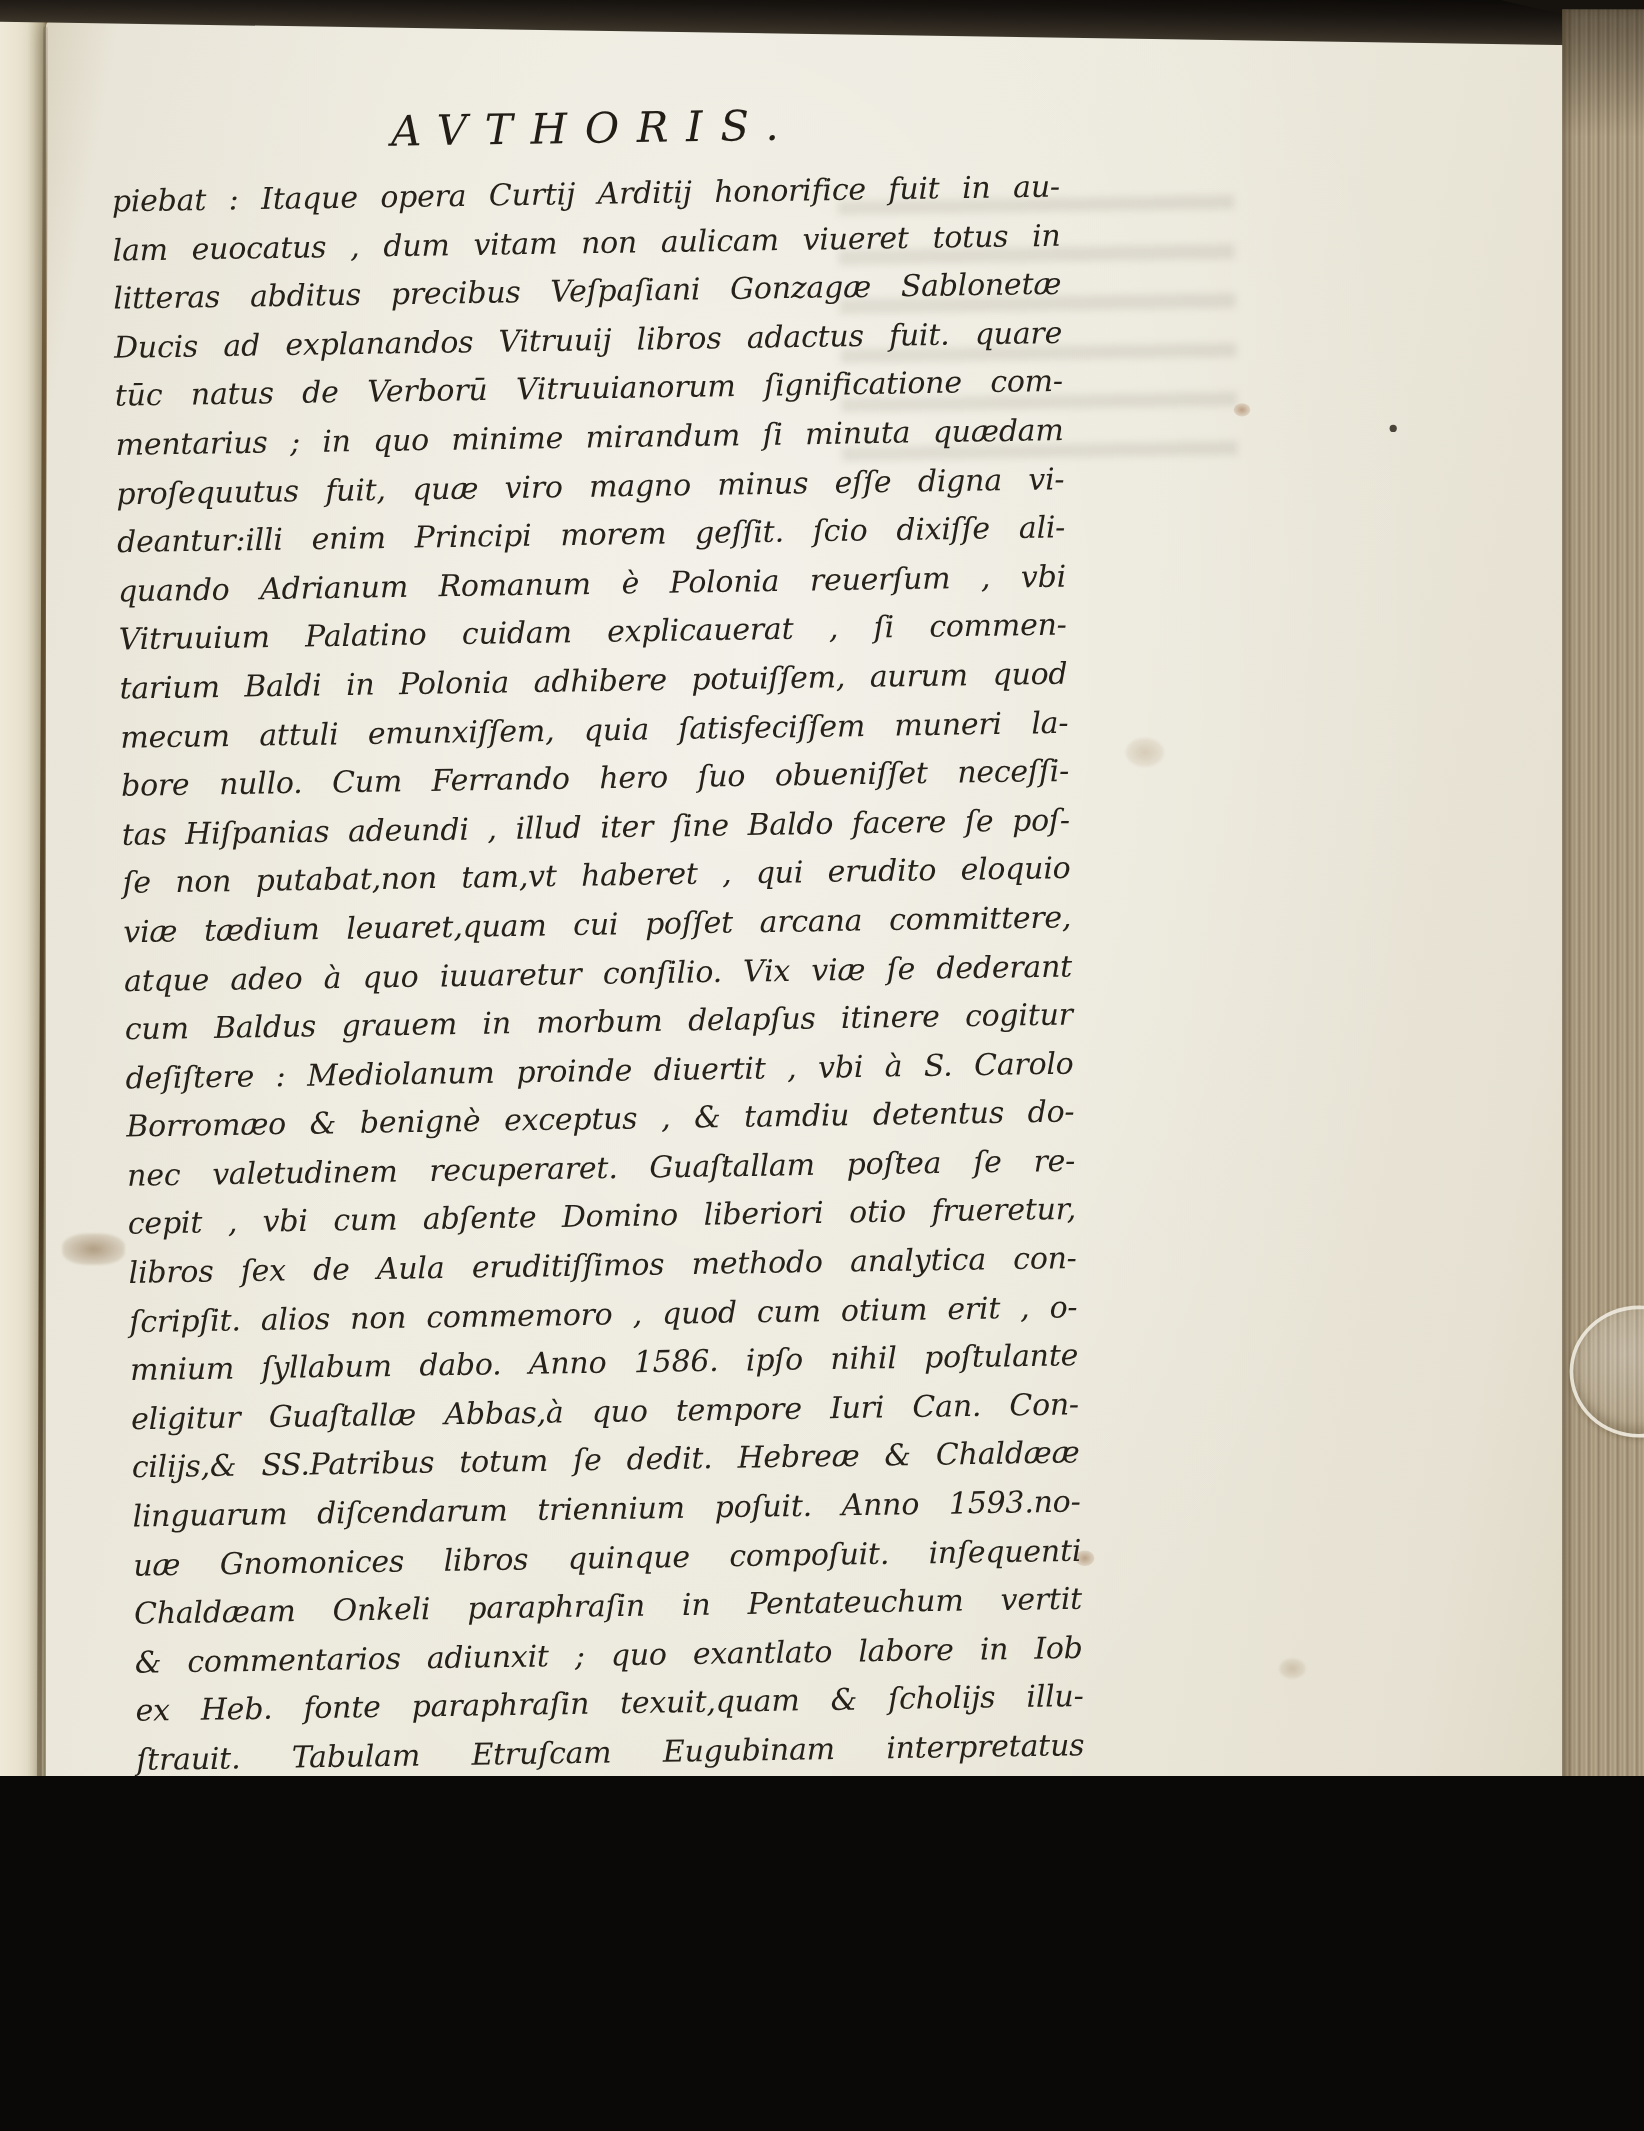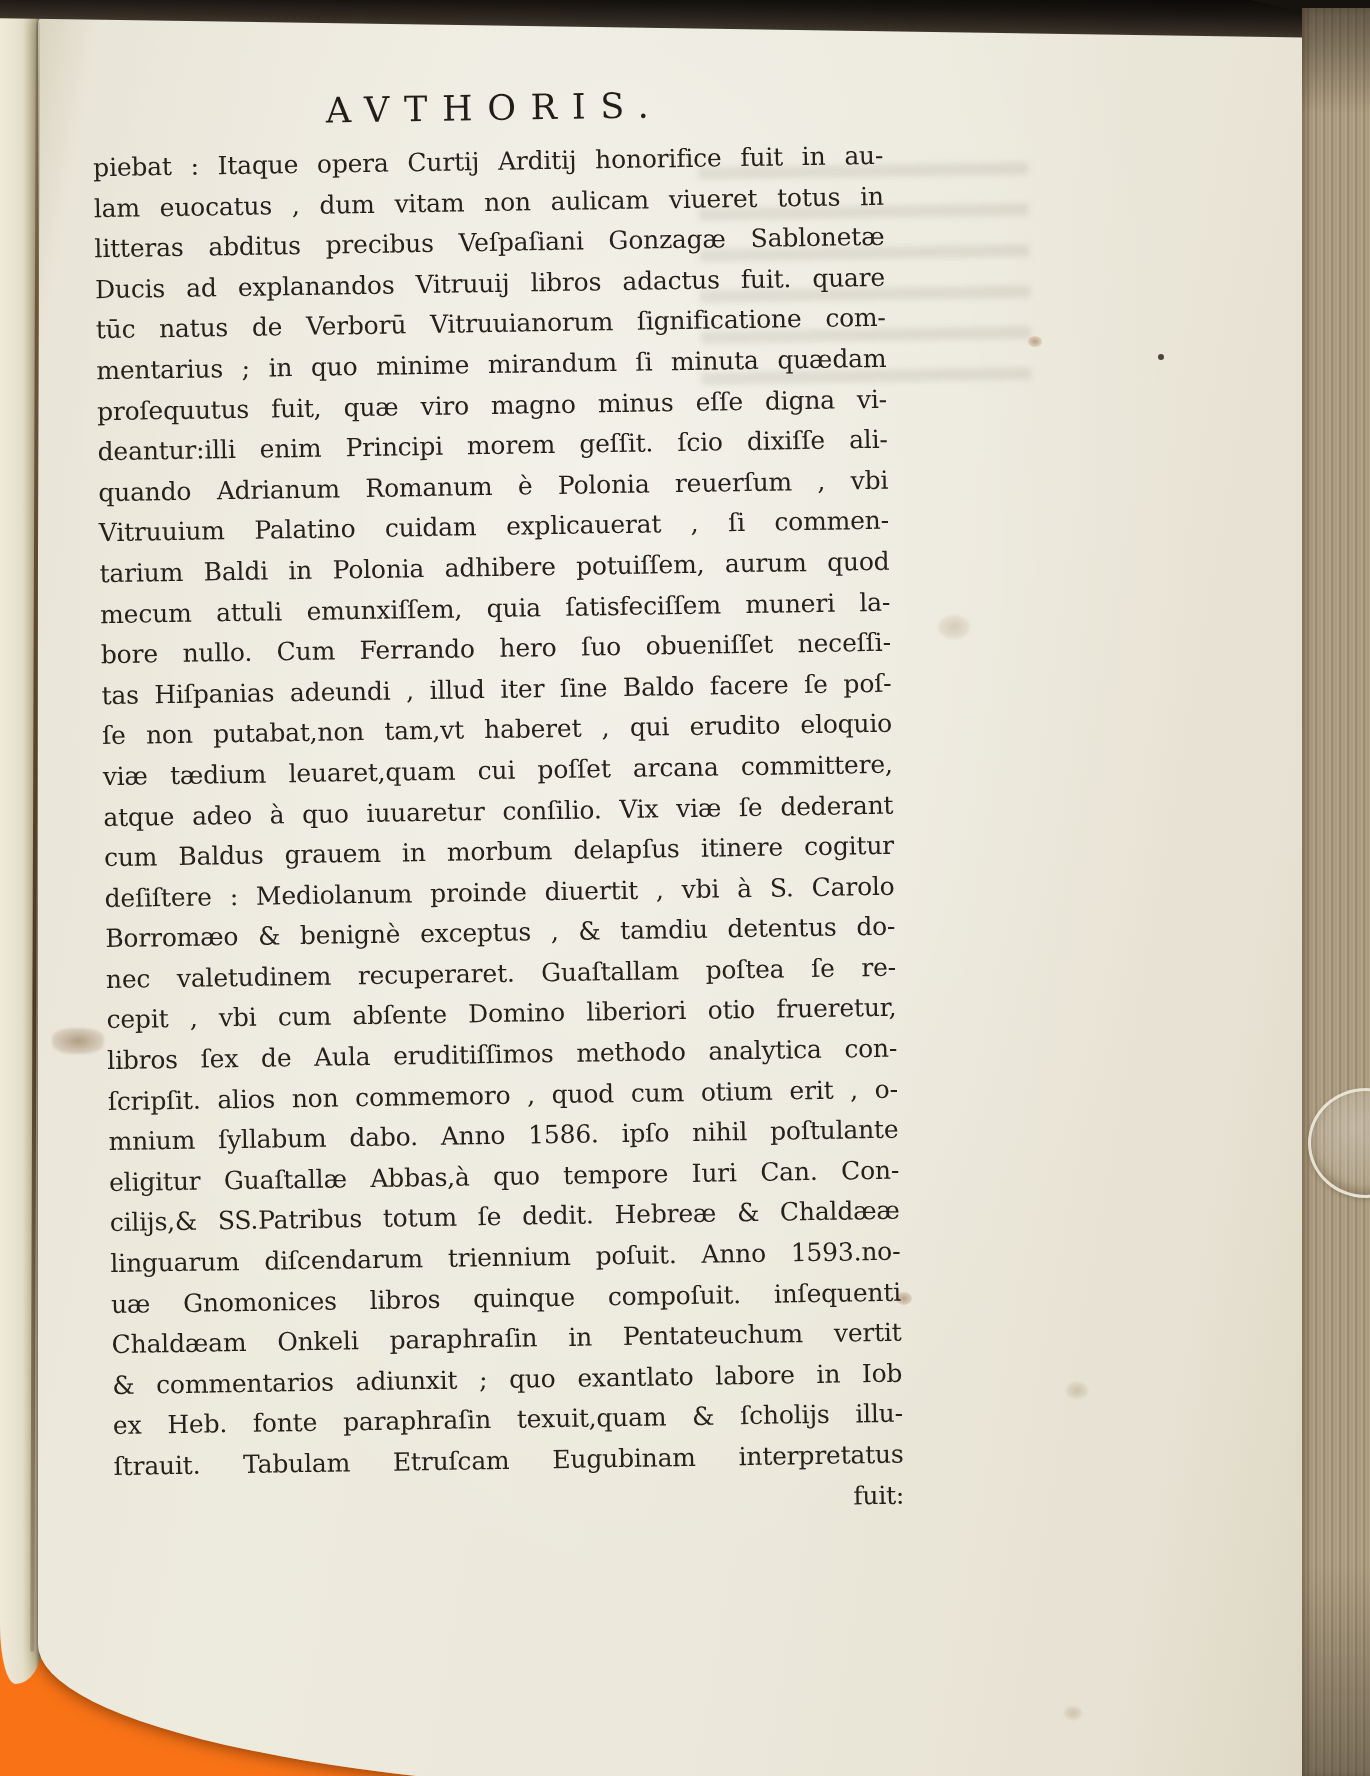--- a/index.html
+++ b/index.html
@@ -1,19 +1,20 @@
 <!DOCTYPE html>
 <html><head>
 <meta charset="utf-8">
 <style>
   html,body { margin:0; padding:0; background:#0b0907; }
   .scan {
-    position:relative; width:1370px; height:1776px; overflow:hidden;
+    position:relative; width:1370px; height:1480px; overflow:hidden;
     background:#f97316;
     font-family:"DejaVu Serif", serif;
+    font-style:italic;
   }
   
   .prev-edge {
     position:absolute; left:0; top:6px; width:42px; height:1678px;
     background:linear-gradient(90deg,#efe9d9 0%,#e6dfca 55%,#cfc3a0 85%,#8a774f 97%,#5c4a2e 100%);
     border-bottom-left-radius:24px 90px;
     border-bottom-right-radius:40px 60px;
   }
   
   .page {

